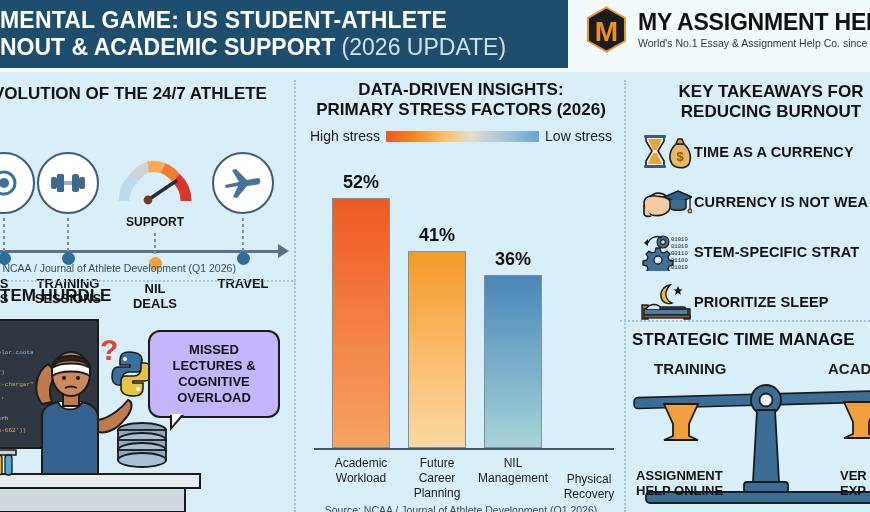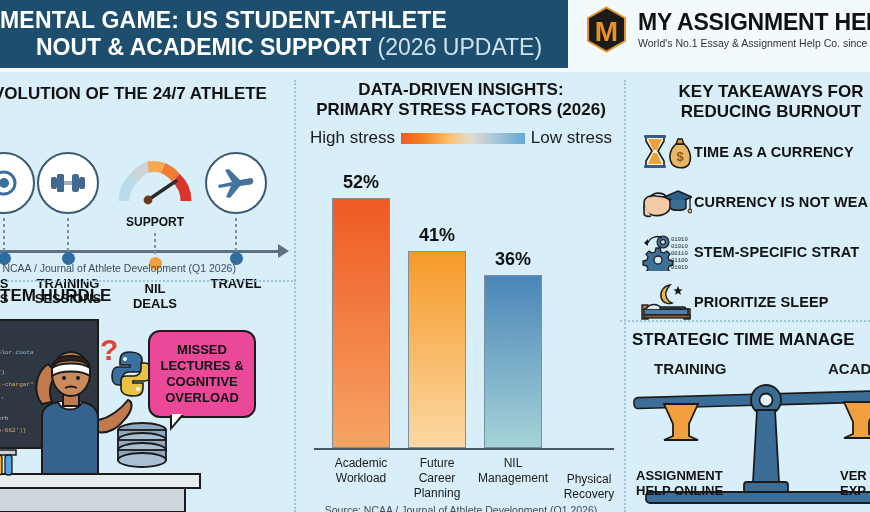--- a/index.html
+++ b/index.html
@@ -13,21 +13,21 @@
 
   
   .header { position:absolute; left:0; top:0; width:870px; height:72px; background:#f3fafd; }
   .hdr-band {
     position:absolute; left:-60px; top:0; width:628px; height:68px;
     background:#1d4e6e;
     display:flex; flex-direction:column; justify-content:center;
     padding-left:60px;
   }
   .hdr-l1 { color:#ffffff; font-size:23px; font-weight:bold; letter-spacing:.2px; line-height:27px; white-space:nowrap; }
-  .hdr-l2 { font-size:23px; font-weight:bold; line-height:27px; white-space:nowrap; color:#ffffff;padding-left:36px; }
+  .hdr-l2 { font-size:23px; font-weight:bold; line-height:27px; white-space:nowrap; color:#ffffff; }
   .hdr-l2 .yr { color:#cfe3ef; font-weight:normal; }
 
   .logo-wrap { position:absolute; left:583px; top:6px; display:flex; align-items:center; gap:8px; }
   .hexlogo { width:47px; height:47px; position:relative; flex:none; }
   .logo-text { display:flex; flex-direction:column; justify-content:center; }
   .logo-main { font-size:23px; font-weight:bold; color:#111; letter-spacing:-0.2px; white-space:nowrap; line-height:26px; }
   .logo-sub { font-size:10.5px; color:#333; white-space:nowrap; line-height:14px; margin-top:1px; }
 
   
   .col { position:absolute; top:72px; height:440px; }
@@ -66,38 +66,38 @@
     font-size:10.5px; color:#3a4e5c; white-space:nowrap;
   }
 
   .hdiv { position:absolute; border-top:2px dotted #9fc4d8; }
 
   
   .stem-title { position:absolute; left:-46px; top:214px; width:300px; text-align:left; padding-left:46px; }
   .stem-scene { position:absolute; left:-30px; top:240px; width:330px; height:200px; }
 
   .bubble {
-    position:absolute; left:178px; top:18px; width:108px;
-    background:#ec4899; border:2.5px solid #1b1b1b; border-radius:12px;
+    position:absolute; left:178px; top:18px; width:132px;
+    background:#c4b5fd; border:2.5px solid #1b1b1b; border-radius:12px;
     padding:10px 6px; text-align:center;
     font-size:13px; font-weight:bold; line-height:16px; color:#111;
   }
   .bubble:after{
     content:""; position:absolute; left:20px; bottom:-15px;
     width:0;height:0; border-top:16px solid #1b1b1b; border-right:14px solid transparent;
   }
   .bubble:before{
     content:""; position:absolute; left:22px; bottom:-10px; z-index:2;
     width:0;height:0; border-top:12px solid #fff; border-right:10px solid transparent;
   }
 
   
   .ch-title { position:absolute; left:0; top:8px; width:330px; text-align:center; }
   .ch-legend { position:absolute; left:14px; top:56px; width:302px; display:flex; align-items:center; gap:6px; }
-  .ch-legend span { font-size:17px; color:#1b1b1b; white-space:nowrap; }
+  .ch-legend span { font-size:14px; color:#1b1b1b; white-space:nowrap; }
   .ch-grad { flex:1; height:11px; background:linear-gradient(to right,#ef5a24 0%,#f58320 18%,#fbc069 38%,#e3dcd0 56%,#a9c6d8 76%,#62a8d6 100%); }
 
   .ch-plot { position:absolute; left:18px; top:86px; width:300px; height:292px; }
   .ch-base { position:absolute; left:0; bottom:0; width:300px; height:2.5px; background:#45586a; }
   .bar-col { position:absolute; bottom:2.5px; width:58px; }
   .bar { width:58px; border:1.2px solid #7a8fa0; position:relative; }
   .bar-val {
     position:absolute; left:0; width:58px; text-align:center;
     font-size:18px; font-weight:bold; color:#111;
   }
@@ -201,21 +201,21 @@
         </div>
         <div class="gauge-lab">SUPPORT</div>
         <div class="tl-stem" style="height:24px;"></div>
         <div class="tl-dot" style="background:#f2a03d;"></div>
         <div class="tl-lab">
           <div>NIL</div>
           <div>DEALS</div>
         </div>
       </div>
 
-      <div class="tl-node" style="left:236px;">
+      <div class="tl-node" style="left:243px;">
         <div class="tl-circle">
           <svg width="40" height="36" viewBox="0 0 40 36">
             <path d="M2 20 L16 17 L9 5 L13 4 L24 15 L35 13 C38 13 38 19 35 19.5 L24 21 L14 33 L10 32 L15 21 L3 23 Z" fill="#44739c"></path>
           </svg>
         </div>
         <div class="tl-stem"></div>
         <div class="tl-dot" style="background:#2e6d9e;"></div>
         <div class="tl-lab">
           <div>TRAVEL</div>
         </div>

